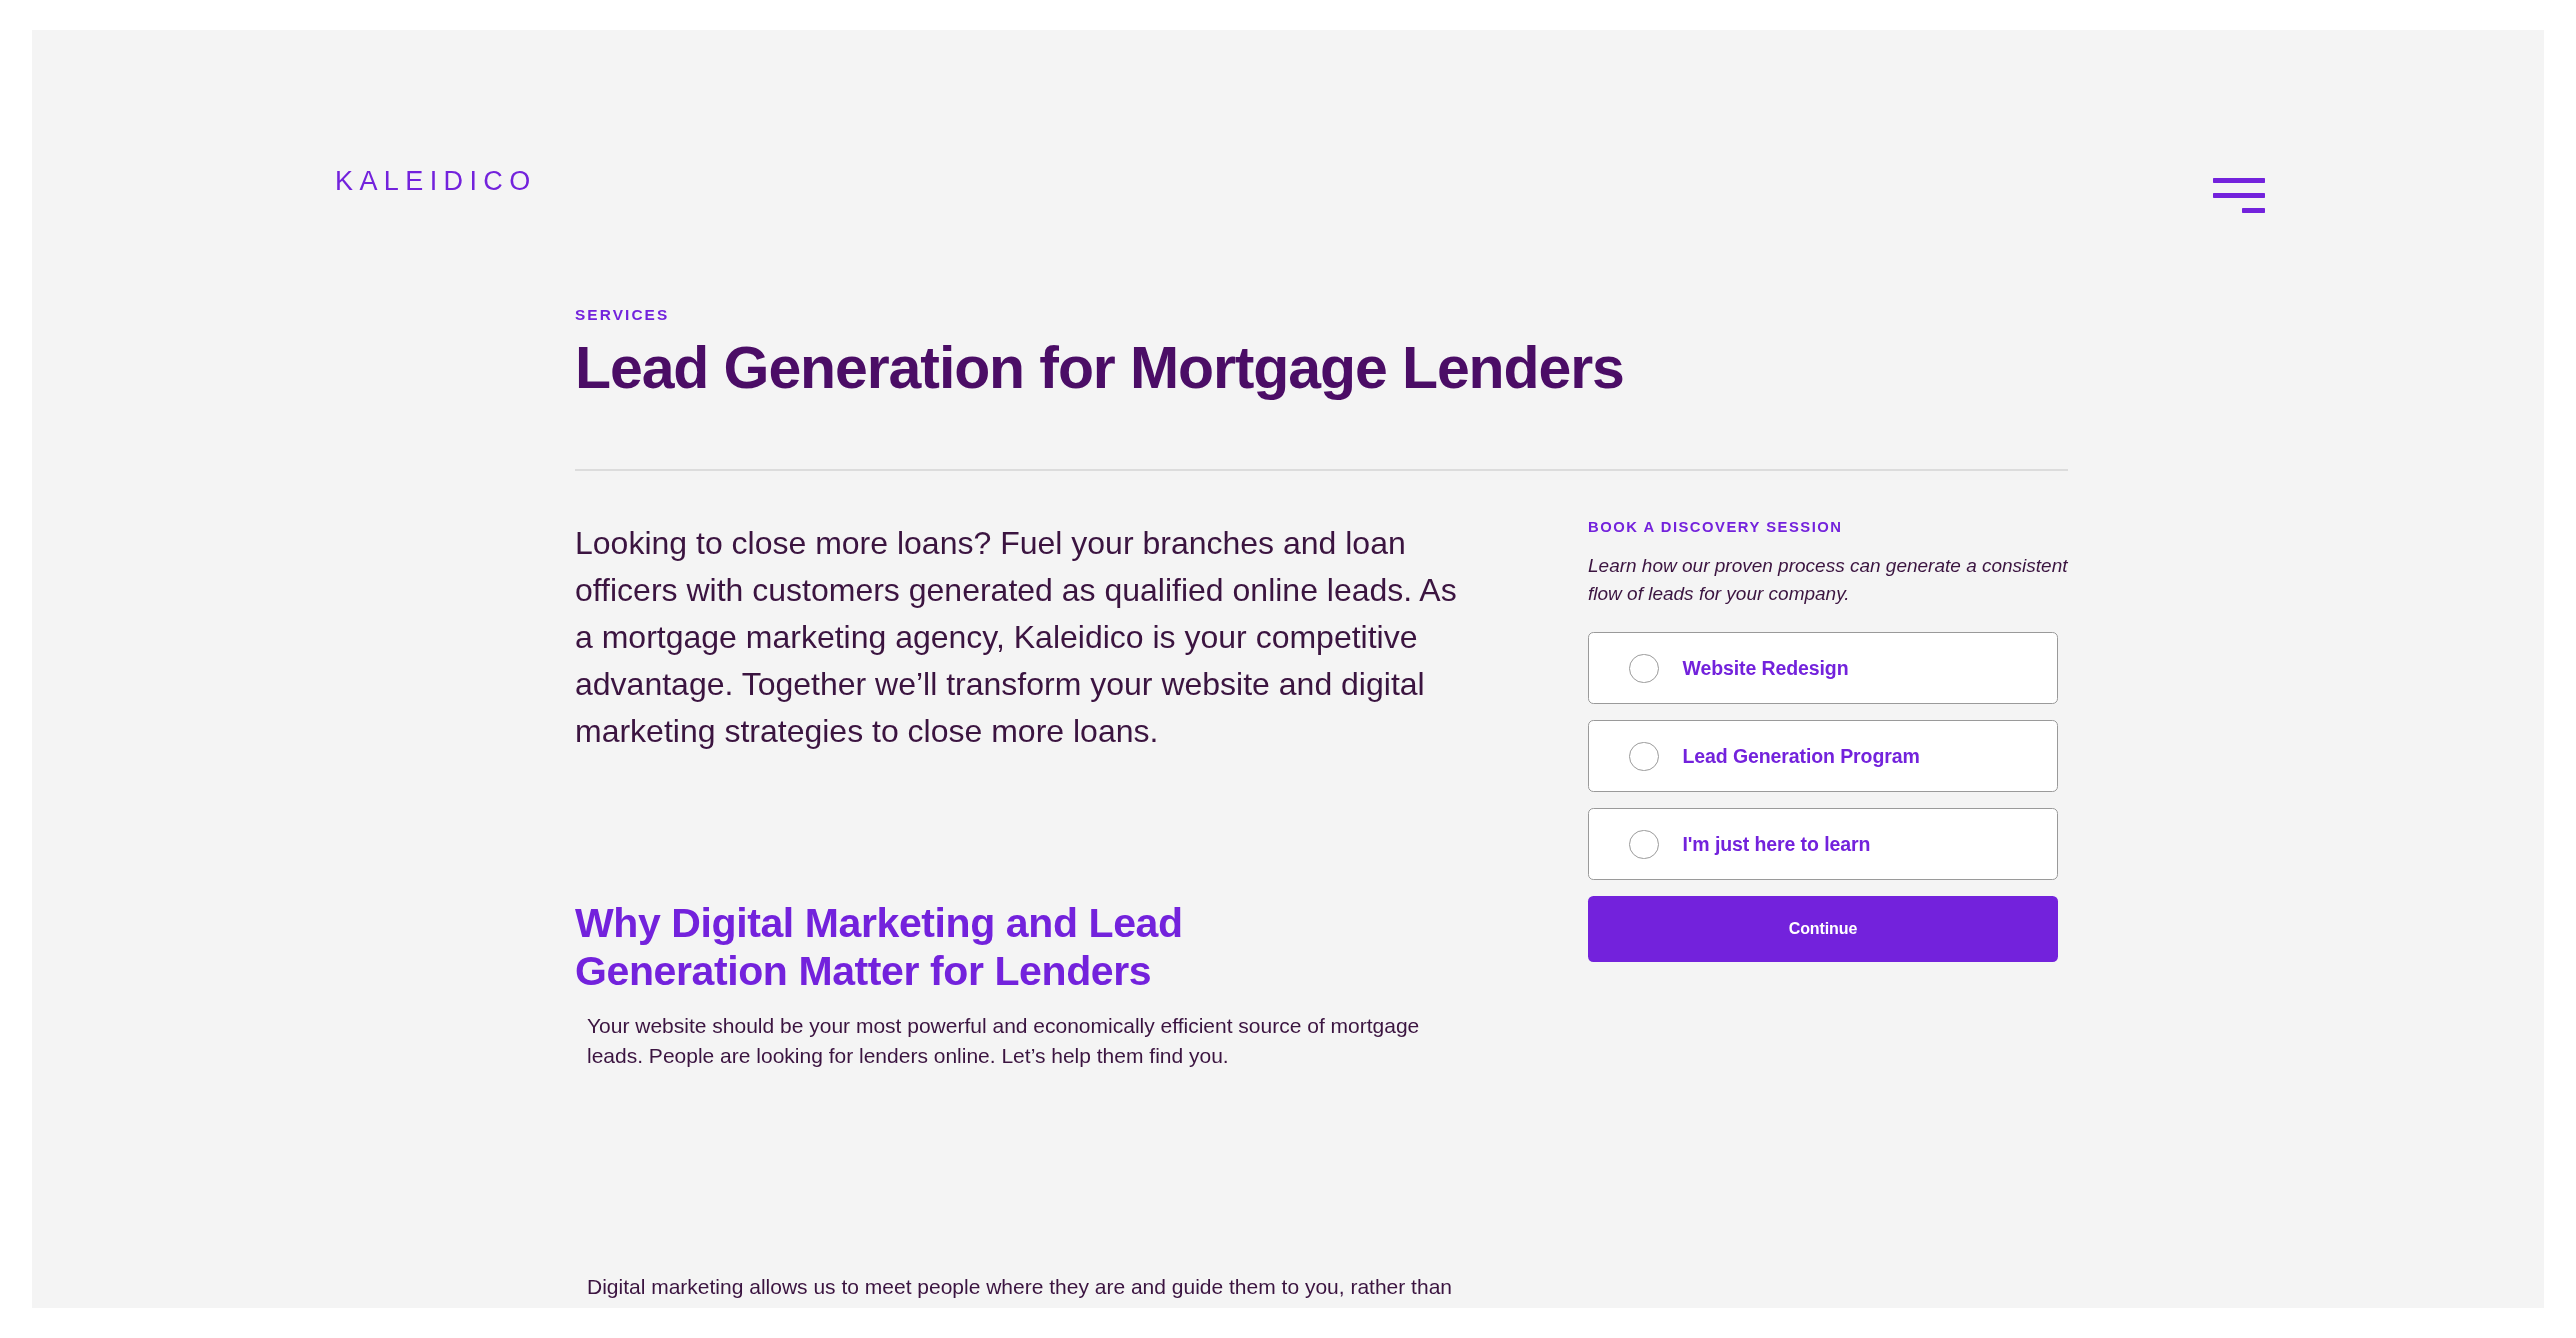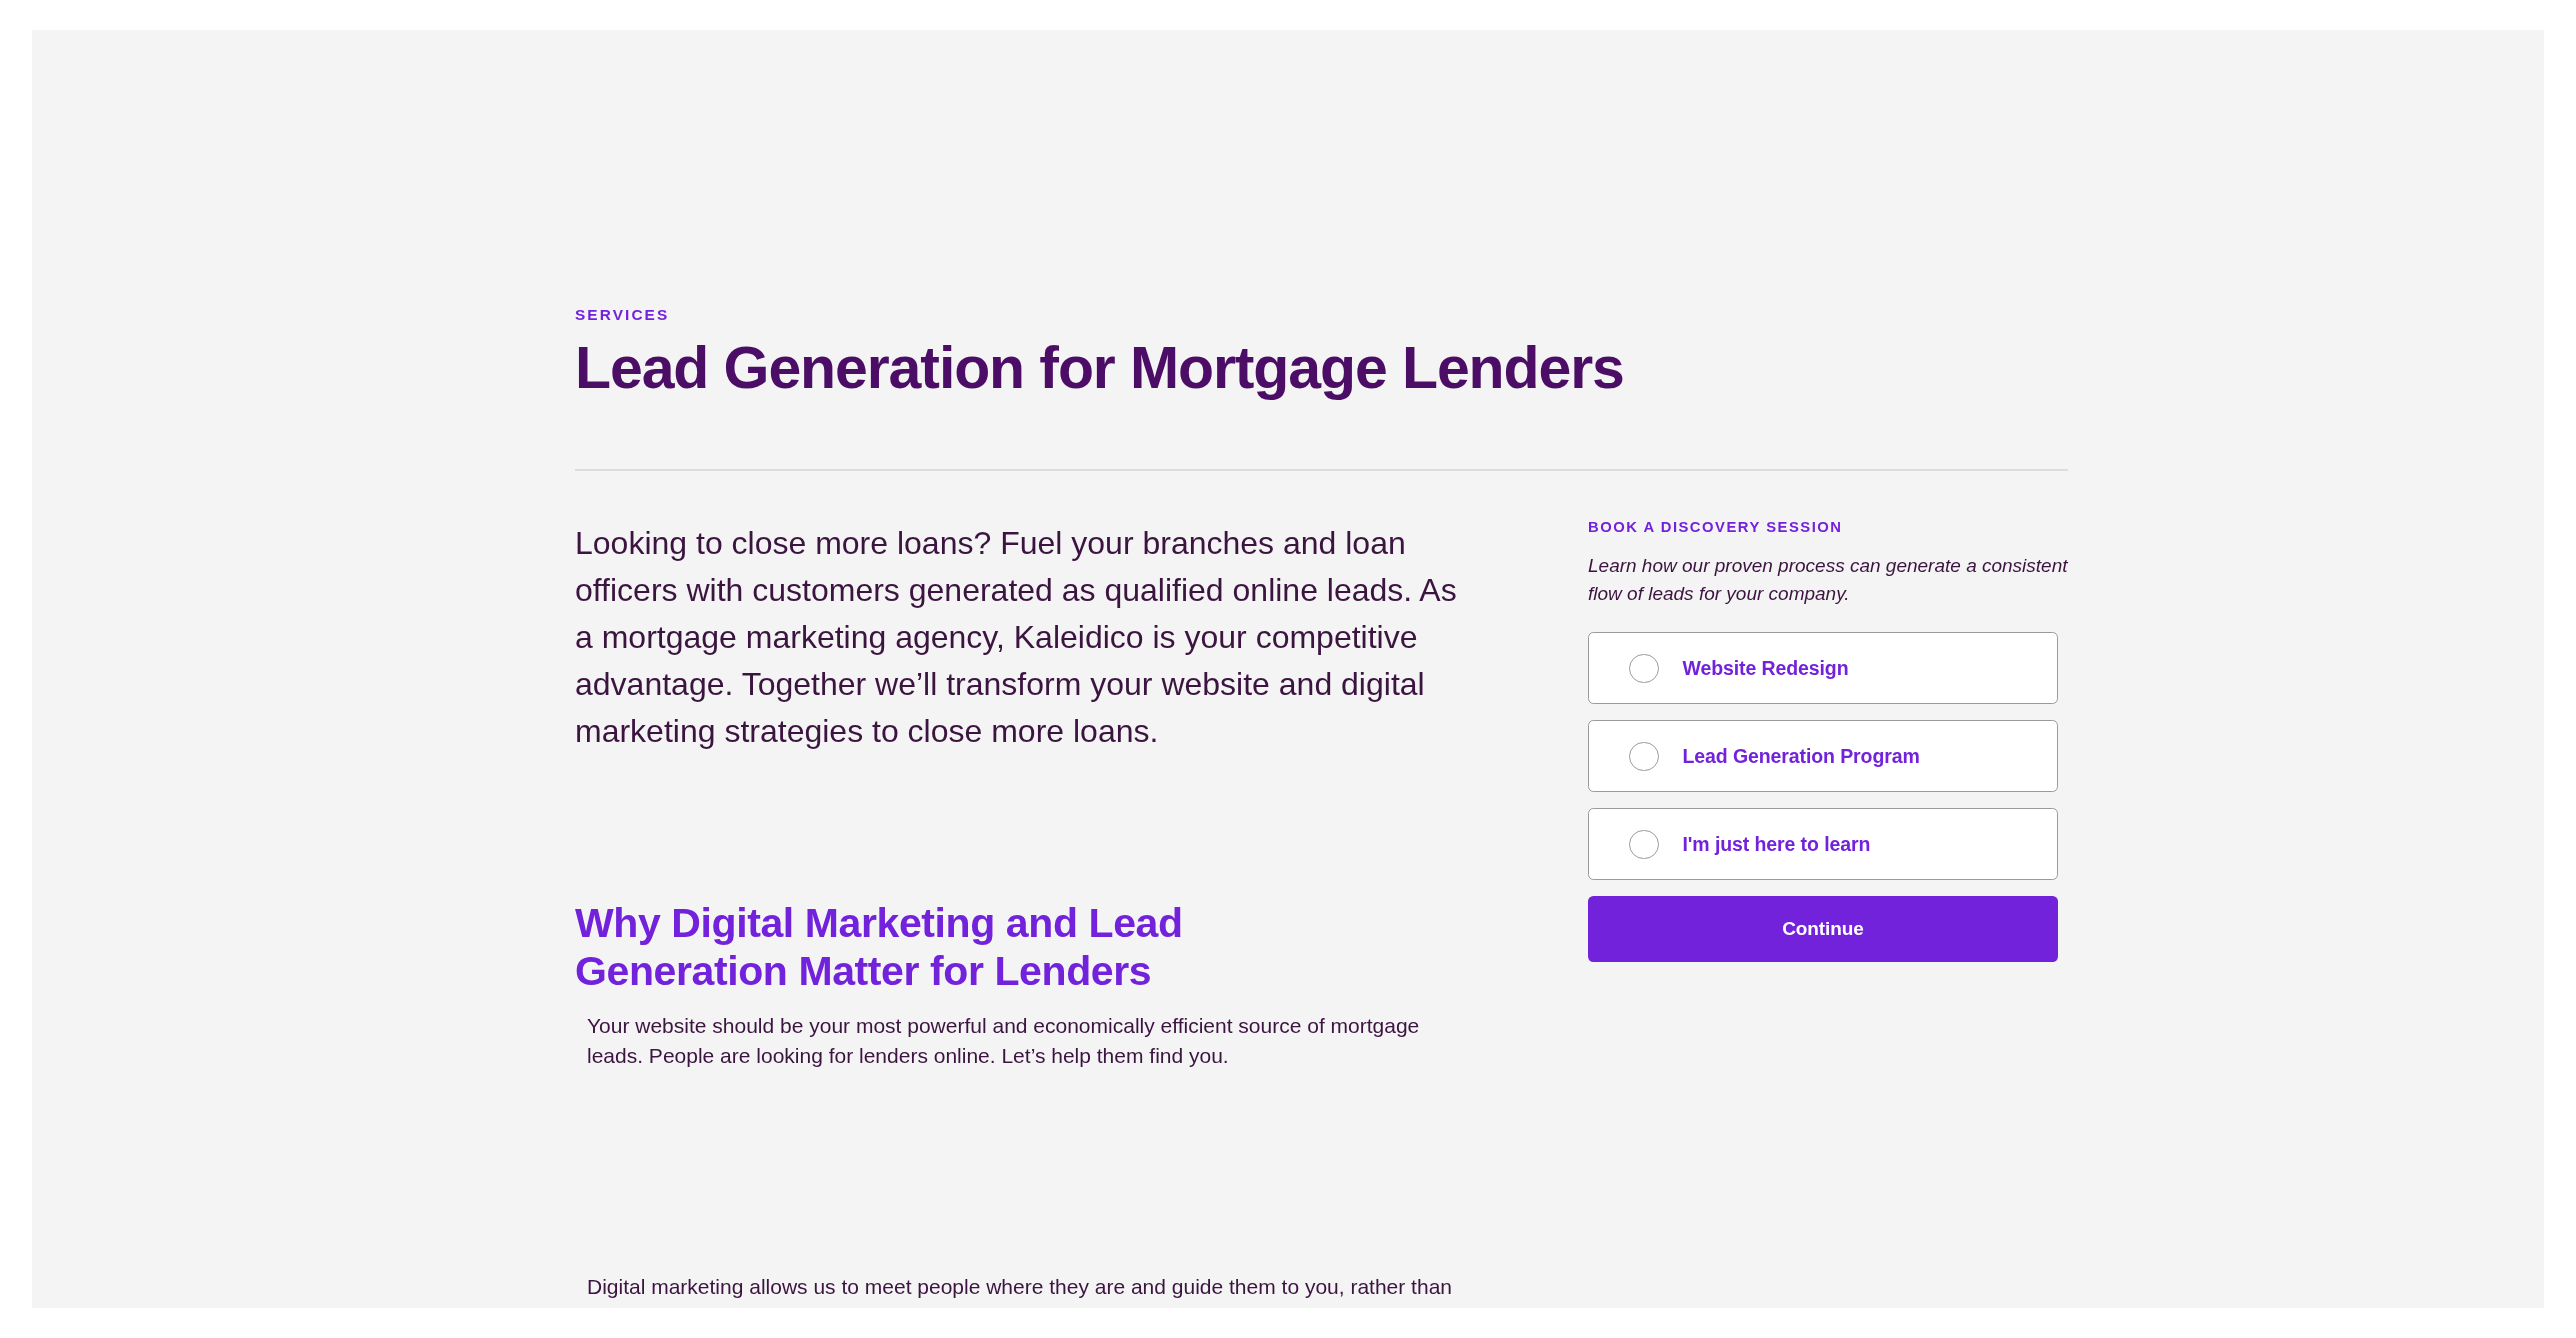--- a/index.html
+++ b/index.html
@@ -200,35 +200,43 @@
   }
   #continue-button {
     box-sizing: border-box;
     width: 470px;
     height: 66px;
     background: #7322dc;
     border: none;
     border-radius: 5.4px;
     color: #ffffff;
     font-family: "Liberation Sans", sans-serif;
-    font-size: 19px;
+    font-size: 16px;
     font-weight: 700;
     letter-spacing: -0.1px;
     cursor: pointer;
     display: flex;
     align-items: center;
     justify-content: center;
     margin-top: 6.7px;
   }
 </style>
 </head>
 <body>
 
 <div id="page-frame">
 
+  <header id="site-header">
+    <div id="brand-logo">KALEIDICO</div>
+    <div id="menu-toggle">
+      <span class="bar bar-1"></span>
+      <span class="bar bar-2"></span>
+      <span class="bar bar-3"></span>
+    </div>
+  </header>
 
   <section id="hero">
     <div id="eyebrow-services">SERVICES</div>
     <h1 id="page-title">Lead Generation for Mortgage Lenders</h1>
   </section>
   <div id="hero-divider"></div>
 
   <div id="content-row">
 
     <article id="article-column">

